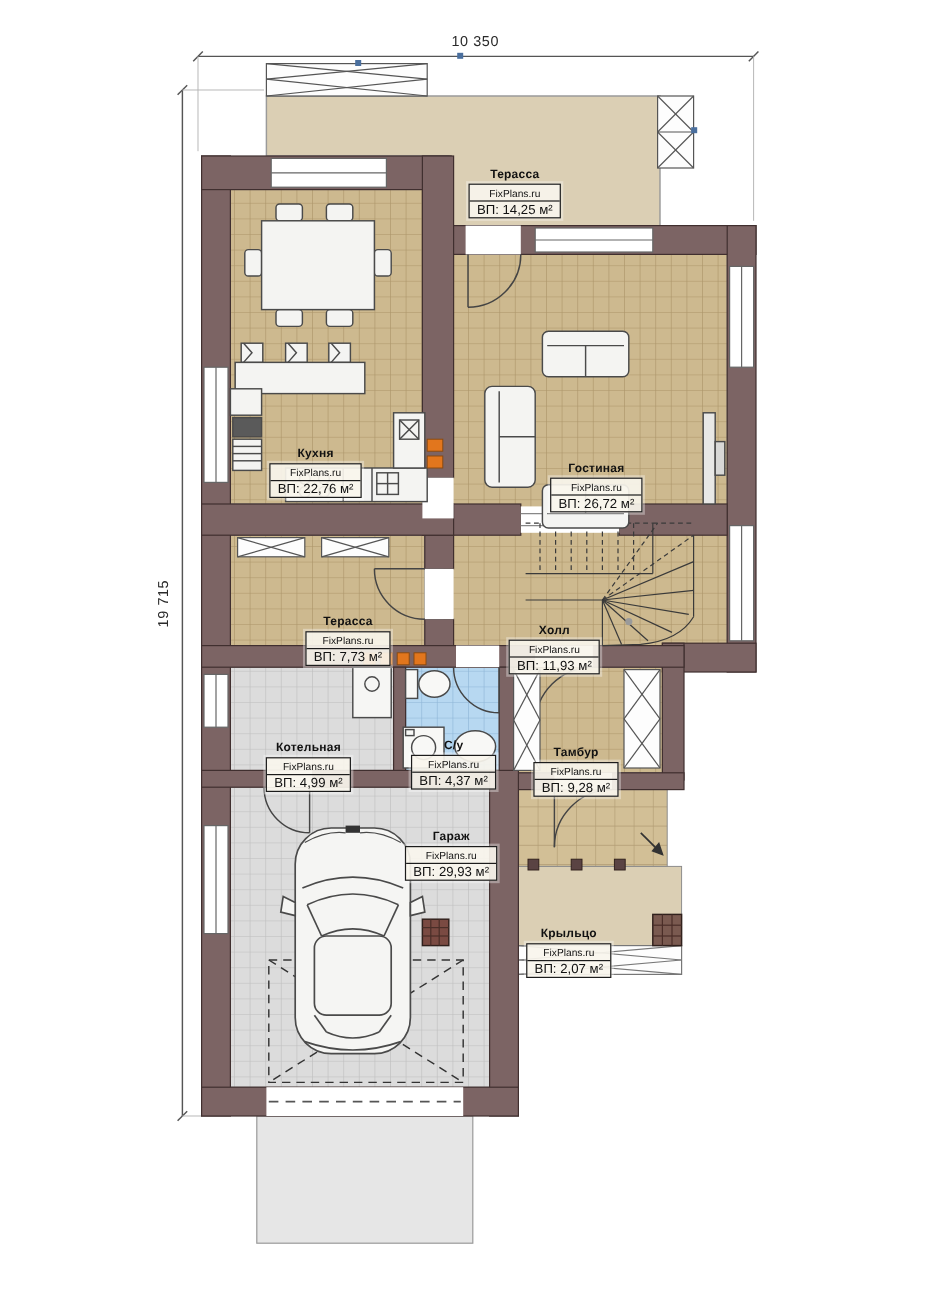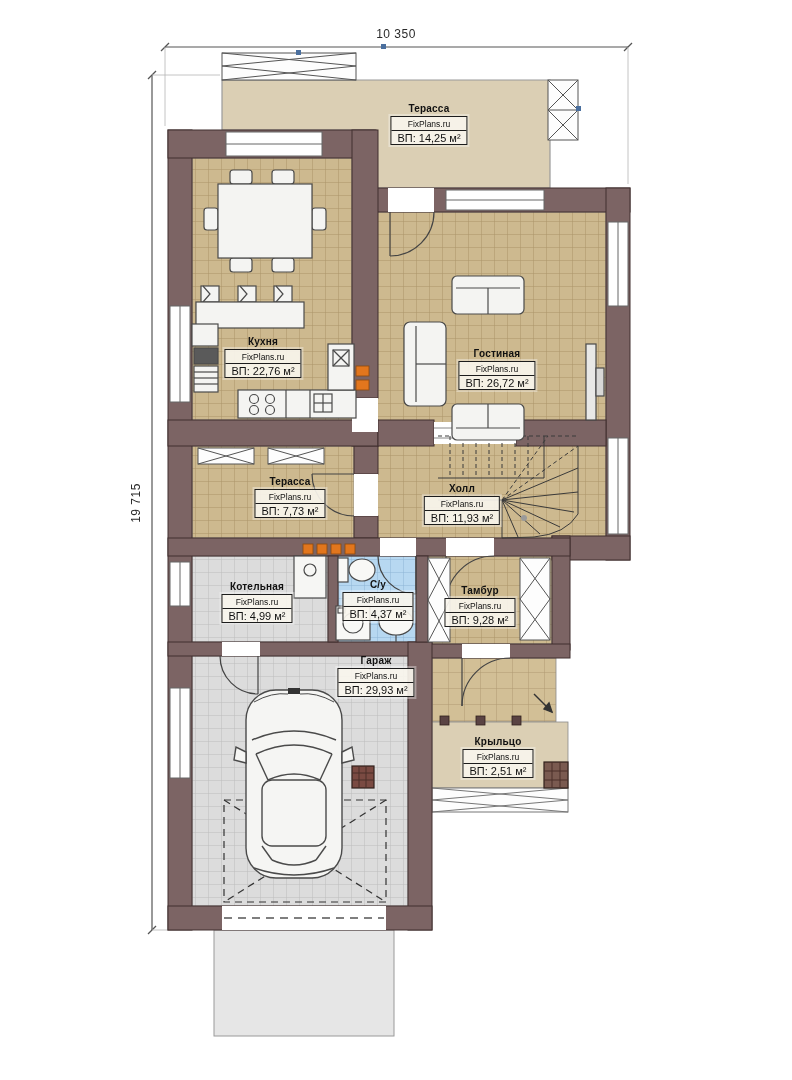--- a/index.html
+++ b/index.html
@@ -3,21 +3,21 @@
 <meta charset="utf-8">
 <style>
   html,body{margin:0;padding:0;}
   body{
     width:792px;height:1080px;position:relative;background:#ffffff;
     font-family:"Liberation Sans",sans-serif;overflow:hidden;
   }
   .plan-svg{position:absolute;left:0;top:0;z-index:1;}
   .room-label{
     position:absolute;transform:translateX(-50%);text-align:center;
-    color:#111;z-index:5;white-space:nowrap;
+    color:#111;z-index:5;white-space:nowrap;margin-top:37px;
   }
   .room-name{font-weight:bold;font-size:10px;line-height:11px;margin-bottom:2px;letter-spacing:.2px;}
   .room-box{
     display:inline-block;border:1.4px solid #1c1c1c;background:rgba(249,245,237,.92);
     box-shadow:0 0 0 2px rgba(255,255,255,.35);
   }
   .room-brand{font-size:8.5px;line-height:10px;padding:1.5px 6px;border-bottom:1.2px solid #1c1c1c;}
   .room-area{font-size:11px;line-height:10px;padding:1.5px 6px;}
   .dim-label{position:absolute;font-size:12px;color:#2a2a2a;z-index:5;letter-spacing:.5px;}
   .dim-top{left:396px;top:27px;transform:translateX(-50%);}
@@ -476,19 +476,19 @@
 </div>
 
 <div class="room-label" style="left:376px;top:655px">
   <div class="room-name">Гараж</div>
   <div class="room-box">
     <div class="room-brand">FixPlans.ru</div>
     <div class="room-area">ВП: 29,93 м²</div>
   </div>
 </div>
 
-<div class="room-label" style="left:498px;top:736px">
+<div class="room-label" style="left:474px;top:736px">
   <div class="room-name">Крыльцо</div>
   <div class="room-box">
     <div class="room-brand">FixPlans.ru</div>
-    <div class="room-area">ВП: 2,51 м²</div>
+    <div class="room-area">ВП: 2,07 м²</div>
   </div>
 </div>
 
 </body></html>

